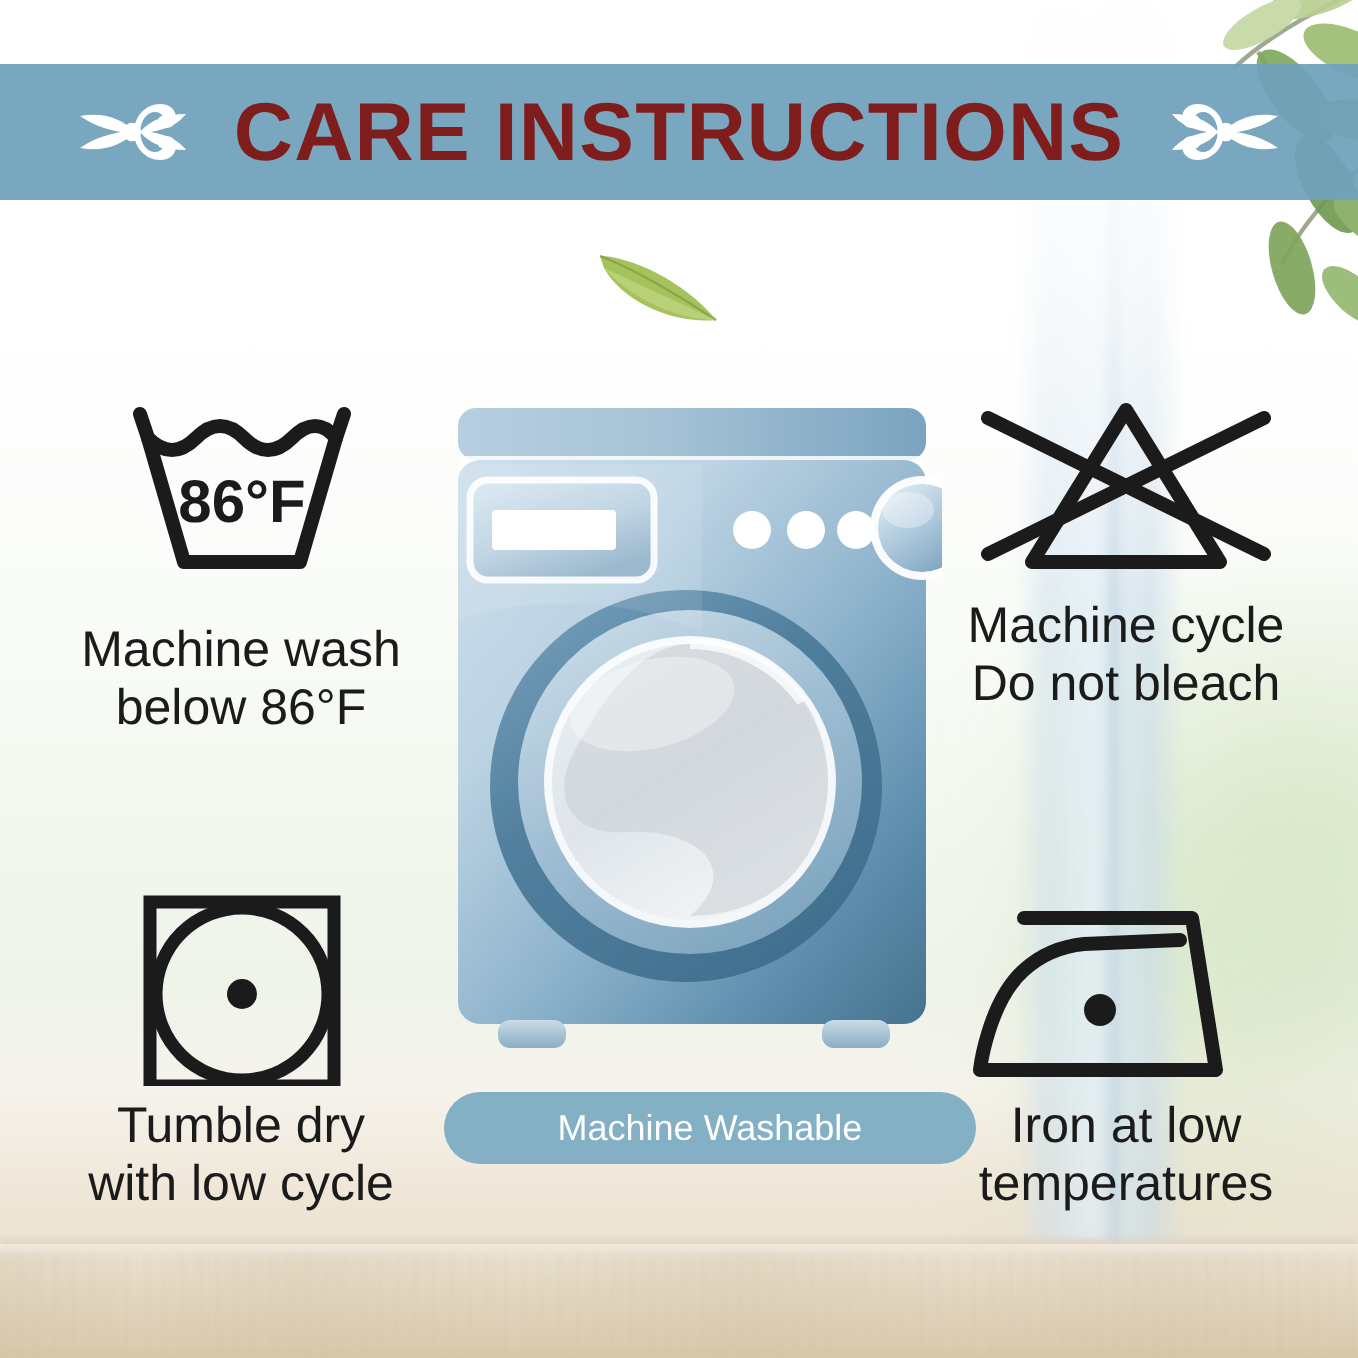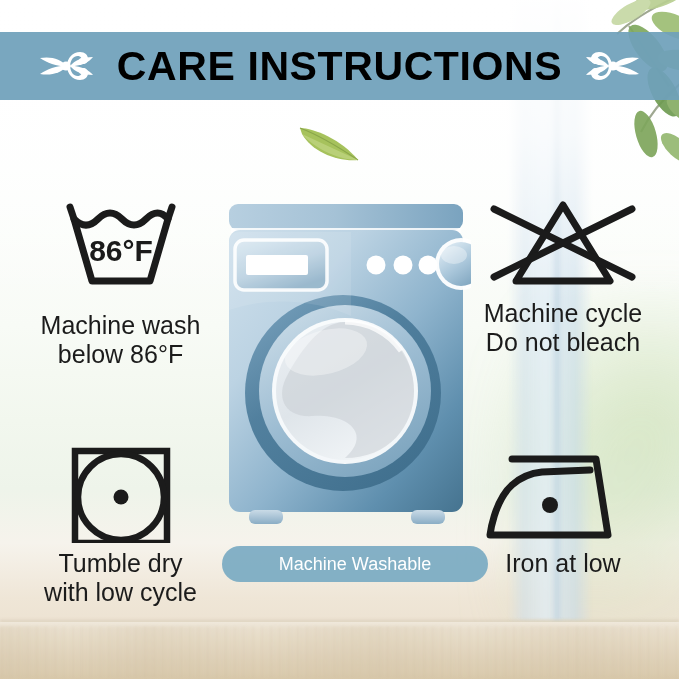--- a/index.html
+++ b/index.html
@@ -106,21 +106,21 @@
     left: 0; right: 0; top: 32px;
     height: 68px;
     background: rgba(111,160,186,0.93);
     display: flex;
     align-items: center;
     justify-content: center;
     gap: 22px;
     z-index: 6;
   }
   .banner-title {
-    color: #000000;
+    color: #7f1d1d;
     font-size: 41px;
     font-weight: bold;
     letter-spacing: 0.6px;
     line-height: 1;
     white-space: nowrap;
   }
   .ornament { width: 56px; height: 42px; flex: 0 0 auto; }
   .ornament svg { width: 100%; height: 100%; display: block; }
   .ornament.right { transform: scaleX(-1); }
 
@@ -284,20 +284,21 @@
 
   <div class="cell cell-iron">
     <div class="glyph">
       <svg width="226" height="100" viewBox="0 0 226 100">
         <path d="M62 16 L146 16 L158 92 L40 92 C40 92 44 58 62 42 C72 33 82 30 92 29 L140 27" stroke="#1b1b1b" stroke-width="7" fill="none" stroke-linecap="round" stroke-linejoin="round"></path>
         <circle cx="100" cy="62" r="8" fill="#1b1b1b"></circle>
       </svg>
     </div>
     <div class="caption">
       <div>Iron at low</div>
+      <div>temperatures</div>
     </div>
   </div>
 
   <div class="washer">
     <svg viewBox="0 0 250 340">
       <defs>
         <linearGradient id="bodyGrad" x1="0" y1="0" x2="1" y2="1">
           <stop offset="0%" stop-color="#cfe0ec"></stop>
           <stop offset="28%" stop-color="#bcd3e3"></stop>
           <stop offset="55%" stop-color="#8fb4cd"></stop>

